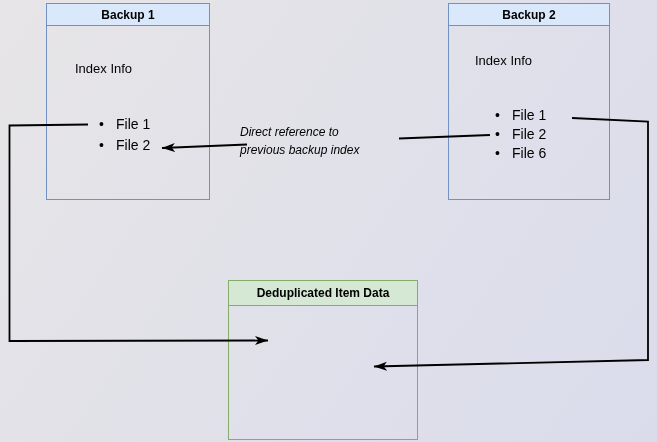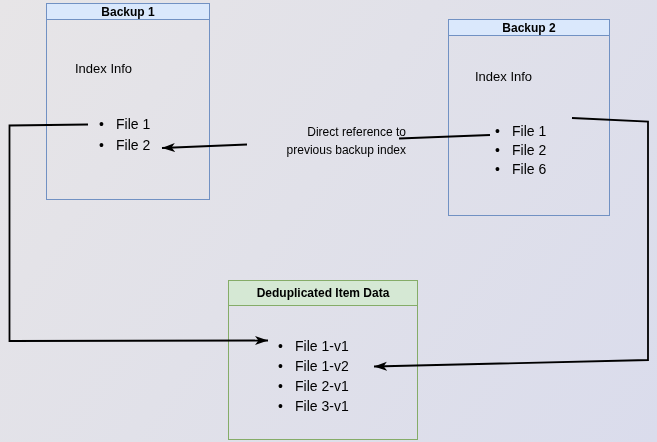--- a/index.html
+++ b/index.html
@@ -17,41 +17,41 @@
     position:absolute; box-sizing:border-box;
     border:1.5px solid; background:transparent;
   }
   .box.blue{border-color:var(--blue-border);}
   .box.green{border-color:var(--green-border);}
   .box-header{
     box-sizing:border-box; width:100%;
     display:flex; align-items:center; justify-content:center;
     font-size:12px; font-weight:bold;
   }
-  .blue .box-header{height:16px; background:var(--blue-fill); border-bottom:1.5px solid var(--blue-border);}
+  .blue .box-header{height:22px; background:var(--blue-fill); border-bottom:1.5px solid var(--blue-border);}
   .green .box-header{height:25px; background:var(--green-fill); border-bottom:1.5px solid var(--green-border);}
   .index-label{position:absolute; font-size:13px; line-height:20px; white-space:nowrap;}
   ul.file-list{position:absolute; margin:0; padding:0; list-style:none; font-size:14px;}
   ul.file-list li{position:relative; padding-left:18px; white-space:nowrap;}
   ul.file-list li::before{content:"\2022"; position:absolute; left:1px; font-size:14px;}
   #backup1-box{left:46px; top:3px; width:164px; height:197px;}
   #backup1-box .index-label{left:28px; top:55px;}
   #backup1-box ul.file-list{left:51px; top:110px;}
   #backup1-box ul.file-list li{line-height:21px;}
-  #backup2-box{left:448px; top:3px; width:162px; height:197px;margin-top:16px;}
+  #backup2-box{left:448px; top:3px; width:162px; height:197px;}
   #backup2-box .index-label{left:26px; top:47px;}
   #backup2-box ul.file-list{left:45px; top:102px;}
   #backup2-box ul.file-list li{line-height:19px;}
   #dedup-box{left:228px; top:280px; width:190px; height:160px;}
   #dedup-box ul.file-list{left:48px; top:55px;}
   #dedup-box ul.file-list li{line-height:20px;}
   #edge-label{
     position:absolute; left:240px; top:123px; width:166px;
-    text-align:right; font-size:12px; line-height:18px;
-    white-space:pre-line; z-index:4;
+    text-align:left; font-size:12px; line-height:18px;
+    white-space:pre-line; z-index:4;font-style:italic;
   }
   #edges-svg{position:absolute; left:0; top:0; z-index:5; pointer-events:none;}
   .edge{fill:none; stroke:var(--arrow); stroke-width:1.8px;}
 </style>
 </head>
 <body>
 
 <div id="canvas">
 
   <div class="box blue" id="backup1-box">
@@ -68,26 +68,20 @@
     <div class="index-label">Index Info</div>
     <ul class="file-list">
       <li>File 1</li>
       <li>File 2</li>
       <li>File 6</li>
     </ul>
   </div>
 
   <div class="box green" id="dedup-box">
     <div class="box-header">Deduplicated Item Data</div>
-    <ul class="file-list">
-      <li>File 1-v1</li>
-      <li>File 1-v2</li>
-      <li>File 2-v1</li>
-      <li>File 3-v1</li>
-    </ul>
   </div>
 
   <div id="edge-label">Direct reference to
 previous backup index</div>
 
   <svg id="edges-svg" width="657" height="442" viewBox="0 0 657 442">
     <defs>
       <marker id="arrowhead" markerUnits="userSpaceOnUse" markerWidth="14" markerHeight="11" refX="13" refY="5.5" orient="auto">
         <path d="M13,5.5 L0,1 L3.4,5.5 L0,10 Z" style="fill:var(--arrow,#000);"></path>
       </marker>

